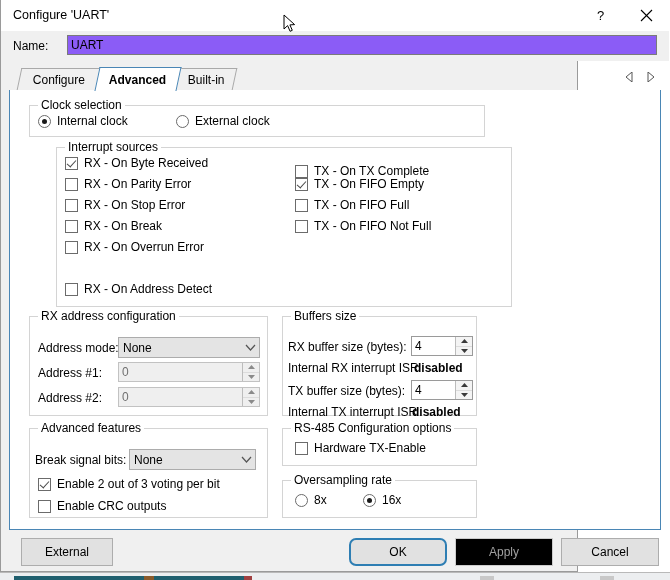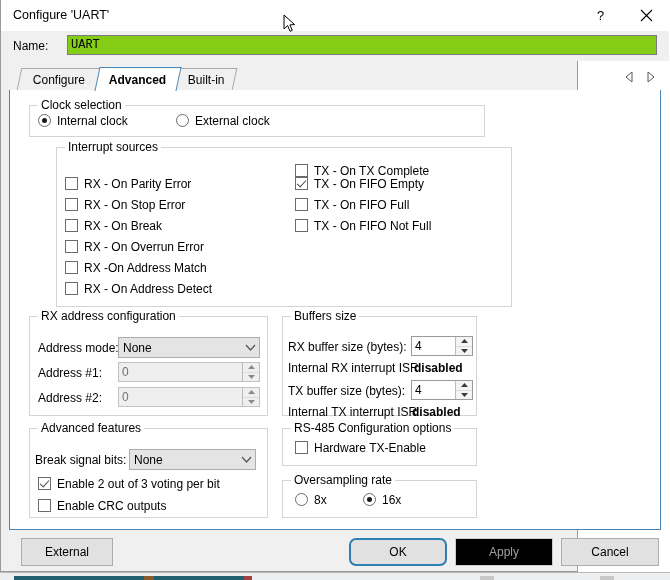--- a/index.html
+++ b/index.html
@@ -70,24 +70,24 @@
   }
   .name-label {
     position: absolute;
     left: 12px; top: 8px;
     font-size: 12px;
   }
   .name-input {
     position: absolute;
     left: 66px; top: 4px;
     width: 590px; height: 20px;
-    background: #84cc16;
+    background: #8b5cf6;
     border: 1px solid #7a7a7a;
     box-sizing: border-box;
-    font-family: Liberation Mono, monospace;
+    font-family: Liberation Sans, sans-serif;
     font-size: 12px;
     color: #000;
     padding: 0 3px;
     outline: none;
   }
 
   
   .tabstrip {
     position: absolute;
     left: 8px; top: 67px;
@@ -170,21 +170,21 @@
     background: #ffffff;
     font-size: 12px;
     color: #000;
     white-space: nowrap;
   }
 
   
   .ctl {
     position: absolute;
     display: flex;
-    align-items: flex-start;
+    align-items: flex-end;
     cursor: default;
     white-space: nowrap;
   }
   .box {
     width: 13px; height: 13px;
     border: 1px solid #6b6b6b;
     background: #ffffff;
     box-sizing: border-box;
     flex: 0 0 auto;
     position: relative;
@@ -413,39 +413,39 @@
       </div>
       <div class="ctl" style="left:146px; top:8px;">
         <span class="radio"></span>
         <span class="lbl">External clock</span>
       </div>
     </div>
 
     <div class="group" style="left:19px; top:57px; width:456px; height:160px;margin-left:27px;">
       <div class="legend">Interrupt sources</div>
 
+      <div class="ctl" style="left:8px; top:8px;">
+        <span class="box checked"></span>
+        <span class="lbl">RX - On Byte Received</span>
+      </div>
       <div class="ctl" style="left:8px; top:29px;">
         <span class="box"></span>
         <span class="lbl">RX - On Parity Error</span>
       </div>
       <div class="ctl" style="left:8px; top:50px;">
         <span class="box"></span>
         <span class="lbl">RX - On Stop Error</span>
       </div>
       <div class="ctl" style="left:8px; top:71px;">
         <span class="box"></span>
         <span class="lbl">RX - On Break</span>
       </div>
       <div class="ctl" style="left:8px; top:92px;">
         <span class="box"></span>
         <span class="lbl">RX - On Overrun Error</span>
-      </div>
-      <div class="ctl" style="left:8px; top:113px;">
-        <span class="box"></span>
-        <span class="lbl">RX -On Address Match</span>
       </div>
       <div class="ctl" style="left:8px; top:134px;">
         <span class="box"></span>
         <span class="lbl">RX - On Address Detect</span>
       </div>
 
       <div class="ctl" style="left:238px; top:16px;">
         <span class="box"></span>
         <span class="lbl">TX - On TX Complete</span>
       </div>

